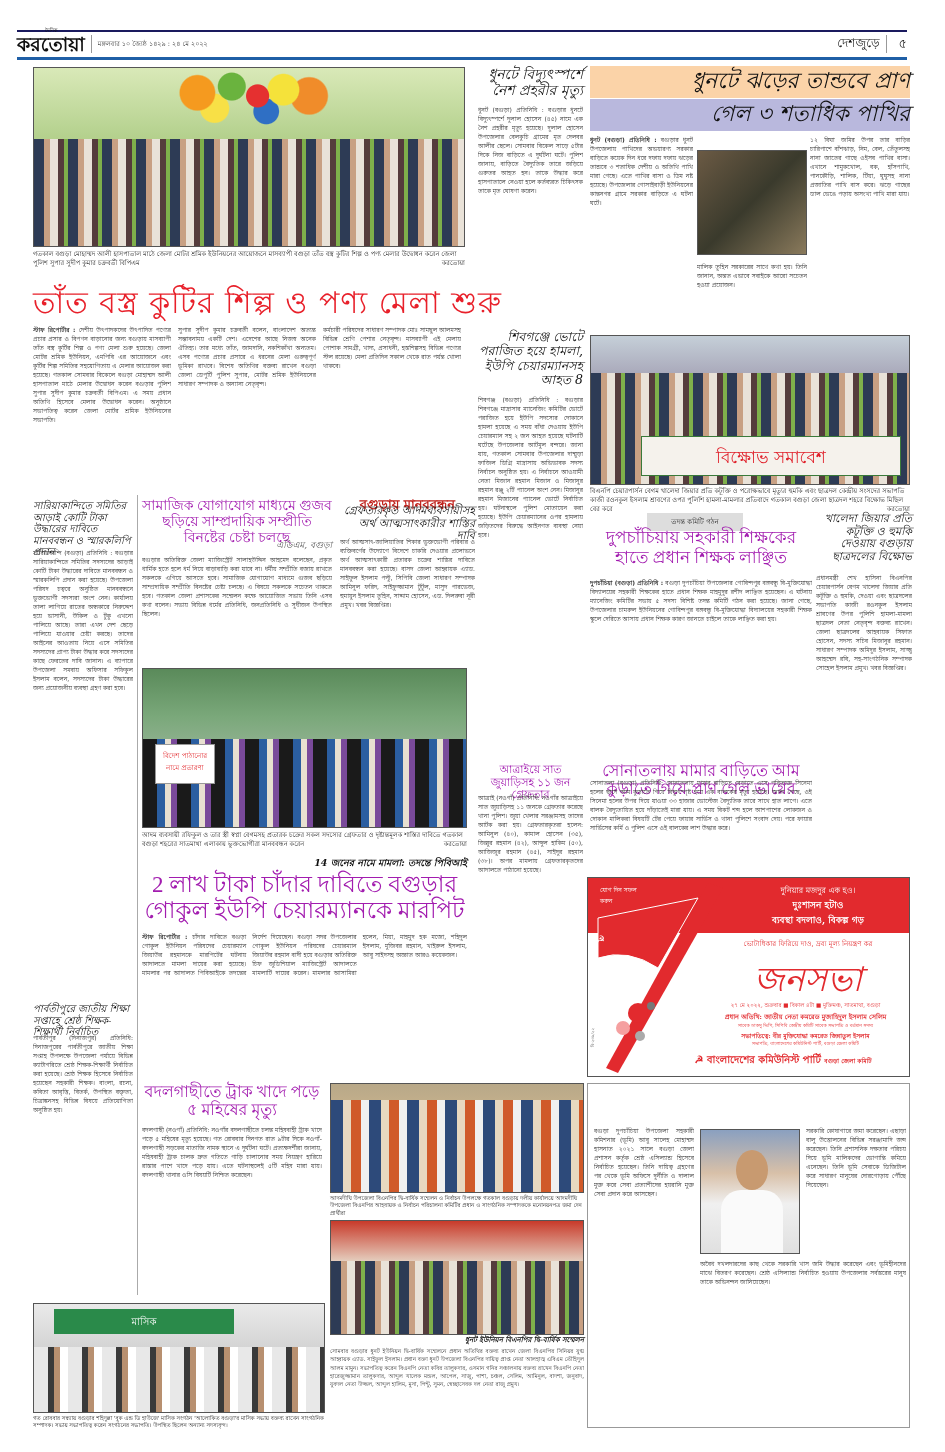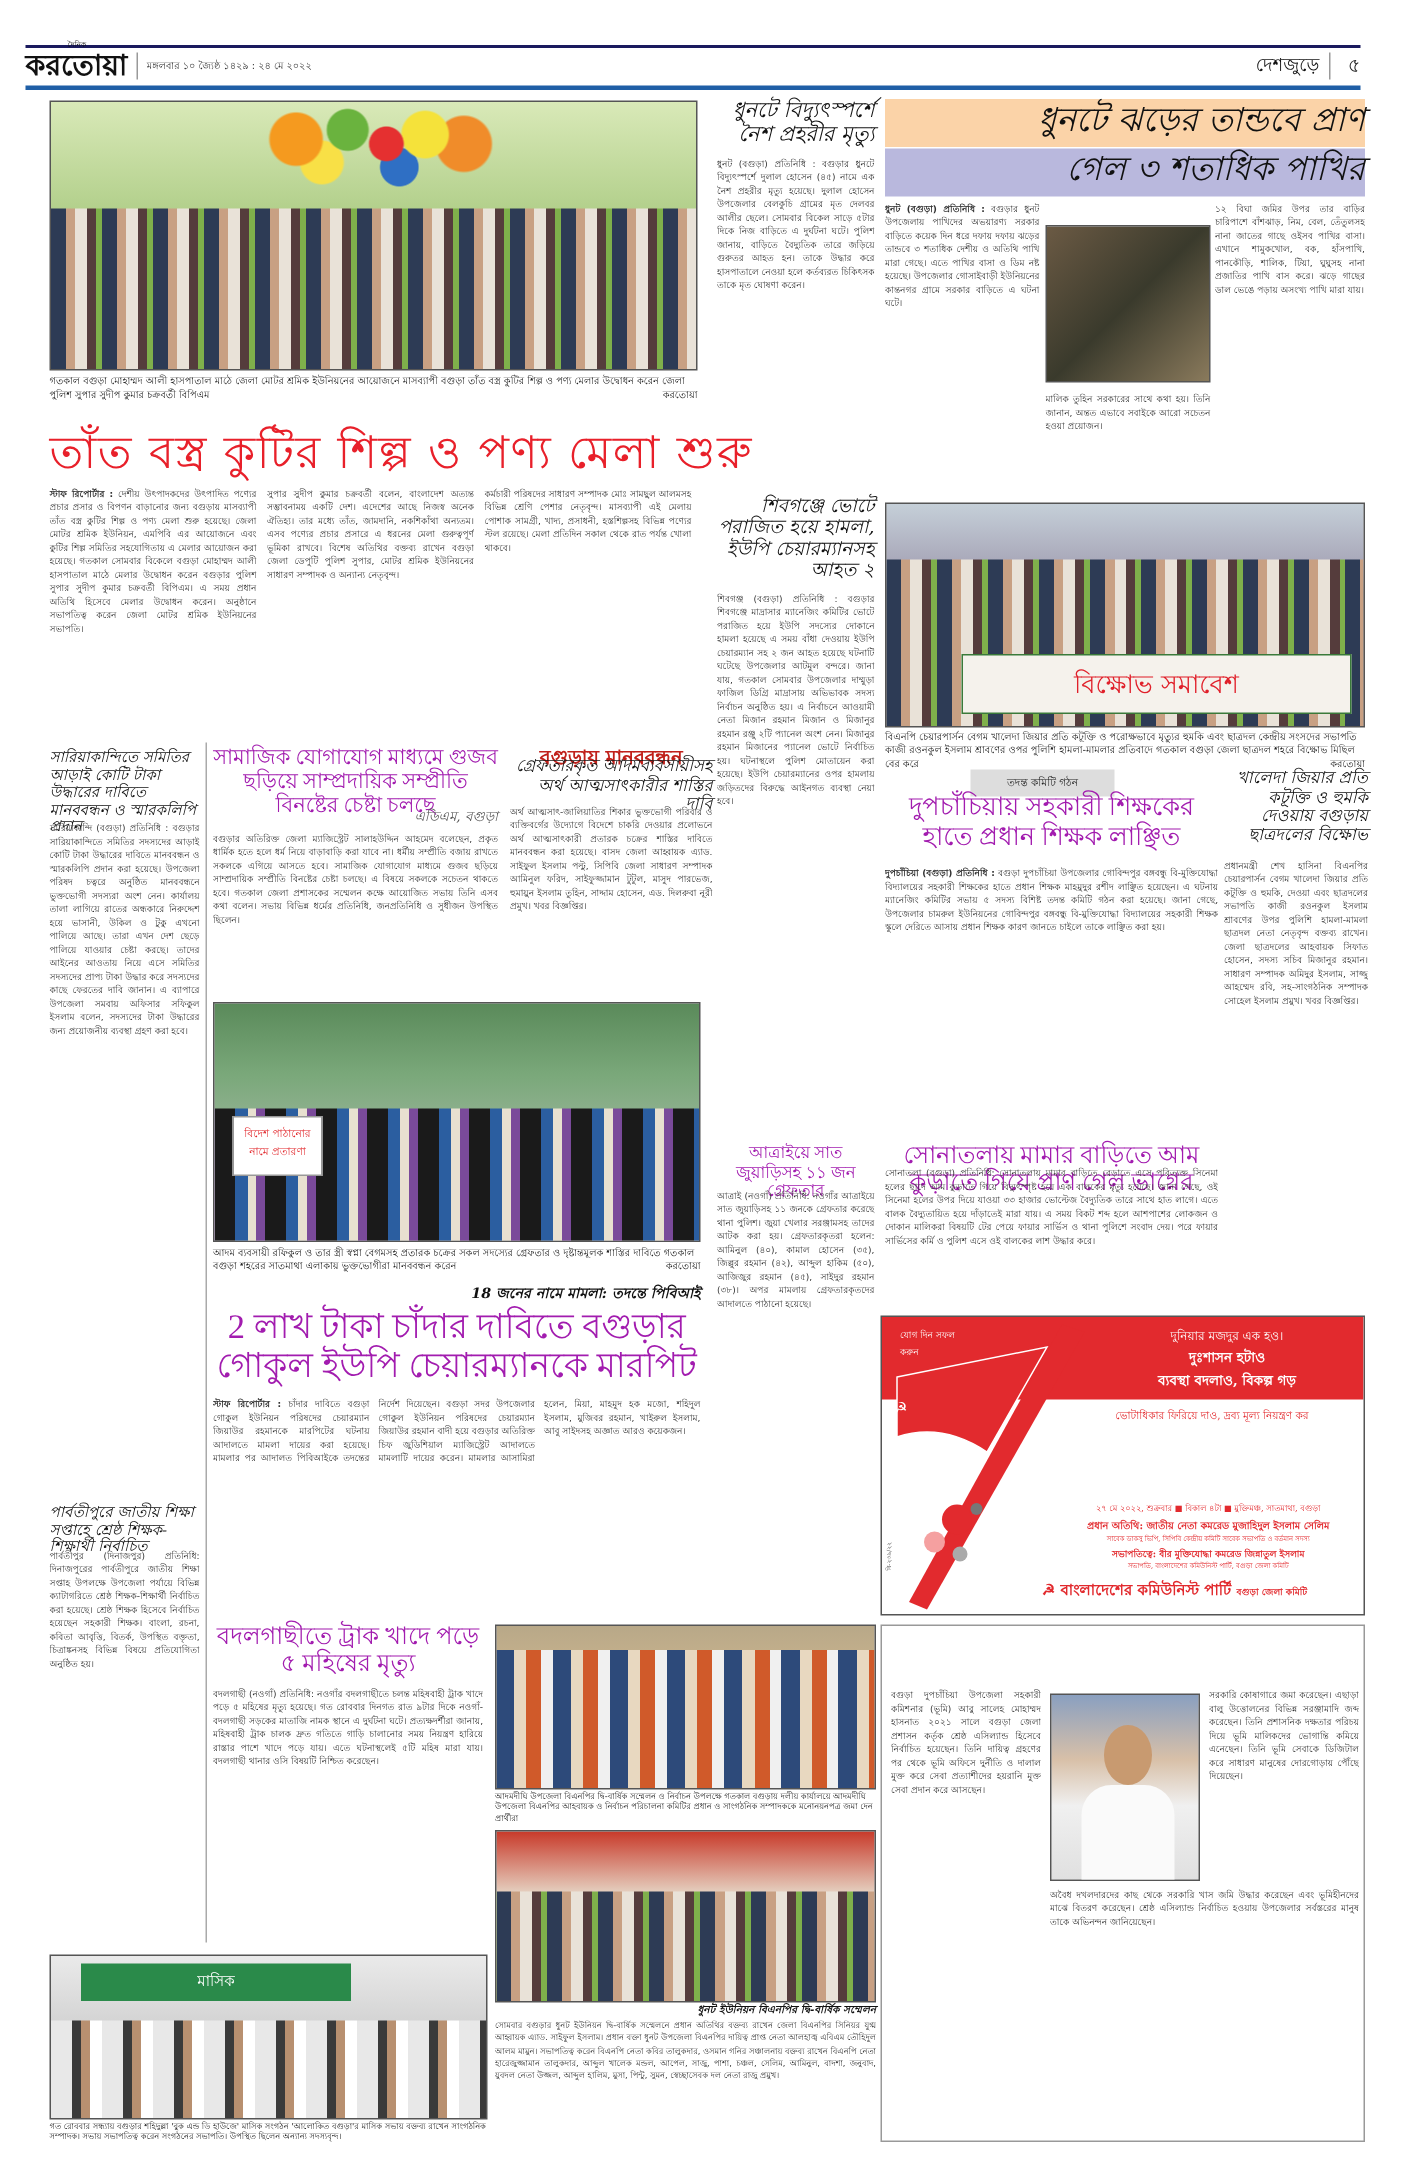--- a/index.html
+++ b/index.html
@@ -68,21 +68,21 @@
 <div class="abs it-head" style="left:590px;top:68px;width:320px;font-size:22px">ধুনটে ঝড়ের তান্ডবে প্রাণ</div>
 <div class="abs" style="left:590px;top:99px;width:320px;height:32px;background:#b9b8dd"></div>
 <div class="abs it-head" style="left:590px;top:101px;width:320px;font-size:22px">গেল ৩ শতাধিক পাখির</div>
 <div class="abs body-text" style="left:590px;top:135px;width:103px;height:180px">
   <b>ধুনট (বগুড়া) প্রতিনিধি :</b> <span>বগুড়ার ধুনট উপজেলায় পাখিদের অভয়ারণ্য সরকার বাড়িতে কয়েক দিন ধরে দফায় দফায় ঝড়ের তান্ডবে ৩ শতাধিক দেশীয় ও অতিথি পাখি মারা গেছে। এতে পাখির বাসা ও ডিম নষ্ট হয়েছে। উপজেলার গোসাইবাড়ী ইউনিয়নের কান্তনগর গ্রামে সরকার বাড়িতে এ ঘটনা ঘটে।</span>
 </div>
 <div class="abs photo" style="left:697px;top:150px;width:110px;height:105px;background:linear-gradient(135deg,#6b5a44,#3a3a2c 50%,#8a7a5c)"></div>
 <div class="abs body-text" style="left:810px;top:135px;width:100px;height:180px">১২ বিঘা জমির উপর তার বাড়ির চারিপাশে বাঁশঝাড়, নিম, বেল, তেঁতুলসহ নানা জাতের গাছে ওইসব পাখির বাসা। এখানে শামুকখোল, বক, হাঁসপাখি, পানকৌড়ি, শালিক, টিয়া, ঘুঘুসহ নানা প্রজাতির পাখি বাস করে। ঝড়ে গাছের ডাল ভেঙে পড়ায় অসংখ্য পাখি মারা যায়।</div>
 <div class="abs body-text" style="left:697px;top:262px;width:110px;height:55px">মালিক তুহিন সরকারের সাথে কথা হয়। তিনি জানান, অন্তত এভাবে সবাইকে আরো সচেতন হওয়া প্রয়োজন।</div>
 
-<div class="abs it-head" style="left:478px;top:330px;width:105px;font-size:12.5px">শিবগঞ্জে ভোটে পরাজিত হয়ে হামলা, ইউপি চেয়ারম্যানসহ আহত ২</div>
+<div class="abs it-head" style="left:478px;top:330px;width:105px;font-size:12.5px">শিবগঞ্জে ভোটে পরাজিত হয়ে হামলা, ইউপি চেয়ারম্যানসহ আহত 8</div>
 <div class="abs body-text" style="left:478px;top:395px;width:105px;height:325px">
   <span>শিবগঞ্জ (বগুড়া) প্রতিনিধি : বগুড়ার শিবগঞ্জে মাদ্রাসার ম্যানেজিং কমিটির ভোটে পরাজিত হয়ে ইউপি সদস্যের দোকানে হামলা হয়েছে এ সময় বাঁধা দেওয়ায় ইউপি চেয়ারম্যান সহ ২ জন আহত হয়েছে ঘটনাটি ঘটেছে উপজেলার আটমুল বন্দরে। জানা যায়, গতকাল সোমবার উপজেলার দাম্মুড়া ফাজিল ডিগ্রি মাদ্রাসায় অভিভাবক সদস্য নির্বাচন অনুষ্ঠিত হয়। এ নির্বাচনে আওয়ামী নেতা মিজান রহমান মিজান ও মিজানুর রহমান রঞ্জু ২টি প্যানেল অংশ নেন। মিজানুর রহমান মিজানের প্যানেল ভোটে নির্বাচিত হয়।</span> <span>ঘটনাস্থলে পুলিশ মোতায়েন করা হয়েছে। ইউপি চেয়ারম্যানের ওপর হামলায় জড়িতদের বিরুদ্ধে আইনগত ব্যবস্থা নেয়া হবে।</span>
 </div>
 
 <div class="abs photo" style="left:590px;top:335px;width:320px;height:150px;background:linear-gradient(#c5cfd8,#aab 25%,#444 40%,#6b5a50)">
   <div class="crowd" style="height:75%"></div>
   <div class="abs" style="left:50px;top:100px;width:260px;height:40px;background:#f5f2ec;border:1px solid #3a7a3a;color:#e0202a;font-family:'DejaVu Serif',serif;font-size:17px;text-align:center;line-height:40px">বিক্ষোভ সমাবেশ</div>
 </div>
 <div class="abs caption" style="left:590px;top:487px;width:320px">
   <span>বিএনপি চেয়ারপার্সন বেগম খালেদা জিয়ার প্রতি কটূক্তি ও পরোক্ষভাবে মৃত্যুর হুমকি এবং ছাত্রদল কেন্দ্রীয় সংসদের সভাপতি কাজী রওনকুল ইসলাম শ্রাবণের ওপর পুলিশি হামলা-মামলার প্রতিবাদে গতকাল বগুড়া জেলা ছাত্রদল শহরে বিক্ষোভ মিছিল বের করে</span> <span class="credit">করতোয়া</span>
@@ -119,21 +119,21 @@
 <div class="abs caption" style="left:142px;top:831px;width:325px">
   <span>আদম ব্যবসায়ী রফিকুল ও তার স্ত্রী স্বপ্না বেগমসহ প্রতারক চক্রের সকল সদস্যের গ্রেফতার ও দৃষ্টান্তমূলক শাস্তির দাবিতে গতকাল বগুড়া শহরের সাতমাথা এলাকায় ভুক্তভোগীরা মানববন্ধন করেন</span> <span class="credit">করতোয়া</span>
 </div>
 
 <div class="abs h1" style="left:478px;top:763px;width:105px;font-size:11px">আত্রাইয়ে সাত জুয়াড়িসহ ১১ জন গ্রেফতার</div>
 <div class="abs body-text" style="left:478px;top:793px;width:105px;height:270px">আত্রাই (নওগাঁ) প্রতিনিধি: নওগাঁর আত্রাইয়ে সাত জুয়াড়িসহ ১১ জনকে গ্রেফতার করেছে থানা পুলিশ। জুয়া খেলার সরঞ্জামসহ তাদের আটক করা হয়। গ্রেফতারকৃতরা হলেন: আমিনুল (৪০), কামাল হোসেন (৩৫), জিল্লুর রহমান (৪২), আব্দুল হাকিম (৫০), আজিজুর রহমান (৪৫), সাইদুর রহমান (৩৮)। অপর মামলায় গ্রেফতারকৃতদের আদালতে পাঠানো হয়েছে।</div>
 
 <div class="abs h1" style="left:590px;top:762px;width:222px;font-size:16px">সোনাতলায় মামার বাড়িতে আম কুড়াতে গিয়ে প্রাণ গেল ভাগ্নের</div>
 <div class="abs body-text" style="left:590px;top:778px;width:222px;height:62px">সোনাতলা (বগুড়া) প্রতিনিধি: সোনাতলায় মামার বাড়িতে বেড়াতে এসে পরিত্যক্ত সিনেমা হলের ছাদে আম কুড়াতে গিয়ে বিদ্যুৎস্পৃষ্ট হয়ে এক বালকের মৃত্যু হয়েছে। জানা গেছে, ওই সিনেমা হলের উপর দিয়ে যাওয়া ৩৩ হাজার ভোল্টেজ বৈদ্যুতিক তারে সাথে হাত লাগে। এতে বালক বৈদ্যুতায়িত হয়ে দাঁড়াতেই মারা যায়। এ সময় বিকট শব্দ হলে আশপাশের লোকজন ও দোকান মালিকরা বিষয়টি টের পেয়ে ফায়ার সার্ভিস ও থানা পুলিশে সংবাদ দেয়। পরে ফায়ার সার্ভিসের কর্মি ও পুলিশ এসে ওই বালকের লাশ উদ্ধার করে।</div>
 
-<div class="abs it-head" style="left:142px;top:858px;width:325px;font-size:9.5px;font-weight:bold">18 জনের নামে মামলা: তদন্তে পিবিআই</div>
+<div class="abs it-head" style="left:142px;top:858px;width:325px;font-size:9.5px;font-weight:bold">14 জনের নামে মামলা: তদন্তে পিবিআই</div>
 <div class="abs h1" style="left:142px;top:872px;width:325px;font-size:23px">2 লাখ টাকা চাঁদার দাবিতে বগুড়ার গোকুল ইউপি চেয়ারম্যানকে মারপিট</div>
 <div class="abs body-text" style="left:142px;top:932px;width:325px;height:140px;column-count:3;column-gap:6px">
   <b>স্টাফ রিপোর্টার :</b> <span>চাঁদার দাবিতে বগুড়া গোকুল ইউনিয়ন পরিষদের চেয়ারম্যান জিয়াউর রহমানকে মারপিটের ঘটনায় আদালতে মামলা দায়ের করা হয়েছে। মামলার পর আদালত পিবিআইকে তদন্তের নির্দেশ দিয়েছেন। বগুড়া সদর উপজেলার গোকুল ইউনিয়ন পরিষদের চেয়ারম্যান জিয়াউর রহমান বাদী হয়ে বগুড়ার অতিরিক্ত চিফ জুডিশিয়াল ম্যাজিস্ট্রেট আদালতে মামলাটি দায়ের করেন। মামলার আসামিরা হলেন, মিয়া, মাহমুদ হক মজো, শহিদুল ইসলাম, মুজিবর রহমান, খাইরুল ইসলাম, আবু সাইদসহ অজ্ঞাত আরও কয়েকজন।</span>
 </div>
 
 <div class="abs ad" style="left:587px;top:877px;width:323px;height:200px">
   <div class="ad-top"></div>
   <svg class="abs" style="left:0;top:0" width="140" height="200">
     <path d="M120 5 L135 10 L30 195 L18 190 Z" fill="#e22a2e"></path>
     <path d="M10 40 Q60 30 110 20 L70 90 Q40 70 10 80 Z" fill="#e22a2e" stroke="#fff" stroke-width="1"></path>
@@ -141,20 +141,21 @@
     <circle cx="35" cy="150" r="7" fill="#f5a0a0"></circle>
     <circle cx="52" cy="158" r="5" fill="#aaa"></circle>
     <circle cx="63" cy="128" r="4" fill="#777"></circle>
   </svg>
   <div class="abs" style="left:8px;top:56px;font-size:10px;color:#fff">☭</div>
   <div class="abs ad-text" style="left:12px;top:7px;width:50px;font-size:6px;text-align:left">যোগ দিন সফল করুন</div>
   <div class="abs ad-text" style="left:140px;top:6px;width:180px;font-size:8px">দুনিয়ার মজদুর এক হও।</div>
   <div class="abs ad-text" style="left:140px;top:20px;width:180px;font-size:9px;font-weight:bold">দুঃশাসন হটাও</div>
   <div class="abs ad-text" style="left:140px;top:35px;width:180px;font-size:9px;font-weight:bold">ব্যবস্থা বদলাও, বিকল্প গড়</div>
   <div class="abs ad-red" style="left:120px;top:60px;width:200px;font-size:7px">ভোটাধিকার ফিরিয়ে দাও, দ্রব্য মূল্য নিয়ন্ত্রণ কর</div>
+  <div class="abs ad-red" style="left:120px;top:75px;width:200px;font-size:34px;font-style:italic">জনসভা</div>
   <div class="abs ad-red" style="left:115px;top:124px;width:205px;font-size:5.5px">২৭ মে ২০২২, শুক্রবার ■ বিকাল ৪টা ■ মুক্তিমঞ্চ, সাতমাথা, বগুড়া</div>
   <div class="abs ad-red" style="left:115px;top:134px;width:205px;font-size:6.5px;font-weight:bold">প্রধান অতিথি: জাতীয় নেতা কমরেড মুজাহিদুল ইসলাম সেলিম</div>
   <div class="abs ad-red" style="left:115px;top:145px;width:205px;font-size:4.5px">সাবেক ডাকসু ভিপি, সিপিবি কেন্দ্রীয় কমিটি সাবেক সভাপতি ও বর্তমান সদস্য</div>
   <div class="abs ad-red" style="left:115px;top:153px;width:205px;font-size:6px;font-weight:bold">সভাপতিত্বে: বীর মুক্তিযোদ্ধা কমরেড জিন্নাতুল ইসলাম</div>
   <div class="abs ad-red" style="left:115px;top:163px;width:205px;font-size:4.5px">সভাপতি, বাংলাদেশের কমিউনিস্ট পার্টি, বগুড়া জেলা কমিটি</div>
   <div class="abs ad-red" style="left:70px;top:174px;width:250px;font-size:10px;font-weight:bold">
     <span>☭ </span><span>বাংলাদেশের কমিউনিস্ট পার্টি</span> <span style="font-size:6px">বগুড়া জেলা কমিটি</span>
   </div>
   <div class="abs" style="left:2px;top:150px;font-size:4px;color:#555;writing-mode:vertical-rl;transform:rotate(180deg)">বি-২৩৯/২২</div>
 </div>

